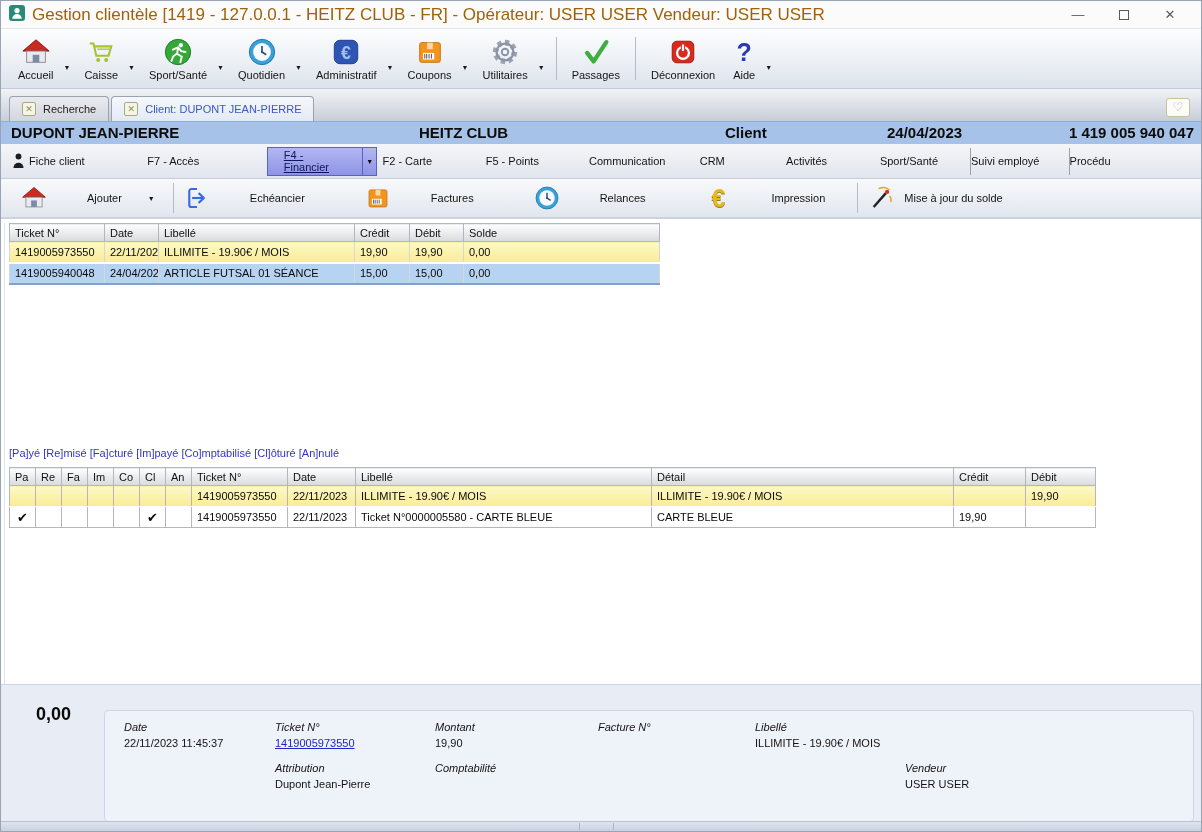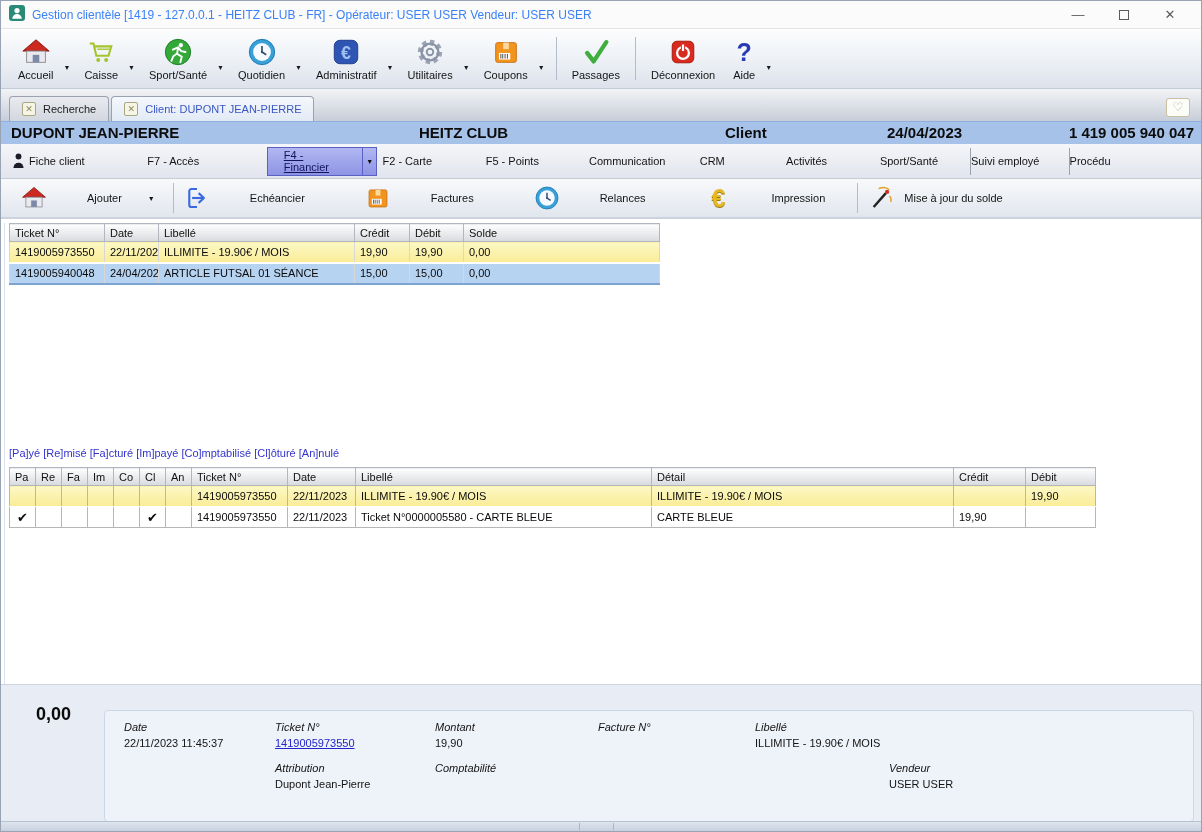--- a/index.html
+++ b/index.html
@@ -2,21 +2,21 @@
 <html><head>
 <meta charset="utf-8">
 <style>
   * { box-sizing: border-box; margin: 0; padding: 0; }
   html,body { width:1202px; height:832px; overflow:hidden; }
   body { font-family:"Liberation Sans", sans-serif; background:#fff; }
   .window { position:relative; width:1202px; height:832px; background:#fff; border:1px solid #98a4b4; overflow:hidden; }
 
   
   .titlebar { position:absolute; top:0; left:0; right:0; height:28px; background:#fbfbfb; border-bottom:1px solid #e4e4e4; display:flex; align-items:center; padding:0 8px; gap:7px; }
-  .titlebar .title { font-size:12px; color:#3b82f6; flex:1; white-space:nowrap; overflow:hidden; }
+  .titlebar .title { font-size:17px; color:#a16207; flex:1; white-space:nowrap; overflow:hidden; }
   .win-controls { display:flex; align-items:center; gap:0; }
   .win-btn { width:46px; height:27px; display:flex; align-items:center; justify-content:center; color:#5a5a5a; font-size:13px; }
   .max-box { width:10px; height:10px; border:1px solid #5a5a5a; display:inline-block; }
 
   
   .toolbar { position:absolute; top:28px; left:0; right:0; height:60px; background:linear-gradient(#fcfdfe,#ecf0f5 55%,#dde3ec); border-bottom:1px solid #c2cad6; display:flex; align-items:stretch; padding:0 8px; }
   .tb-group { display:flex; align-items:stretch; }
   .tb-item { display:flex; flex-direction:column; align-items:center; justify-content:center; padding:3px 9px 4px; cursor:default; }
   .tb-icon { height:33px; display:flex; align-items:center; justify-content:center; }
   .tb-label { font-size:11px; color:#141414; margin-top:1px; white-space:nowrap; }
@@ -77,21 +77,21 @@
   .edge-line { position:absolute; left:3px; top:4px; bottom:0; width:1px; background:#dde3ea; }
 
   
   .footer { position:absolute; top:683px; left:0; right:0; height:139px; background:#e8edf5; border-top:1px solid #ccd5e2; }
   .balance { position:absolute; left:35px; top:19px; font-size:18px; font-weight:bold; color:#0a0a0a; }
   .detail-panel { position:absolute; left:103px; top:25px; width:1090px; height:112px; background:#eef2f9; border:1px solid #ccd8e8; border-radius:4px; }
   .fcol { position:absolute; font-size:11px; color:#141414; }
   .fcol .f-lbl { font-style:italic; display:block; }
   .fcol .f-val { display:block; margin-top:4px; white-space:nowrap; }
   .r1 { top:10px; } .r2 { top:51px; }
-  .c1 { left:19px; } .c2 { left:170px; } .c3 { left:330px; } .c4 { left:487px;margin-left:6px; } .c5 { left:650px; } .c6 { left:784px; }
+  .c1 { left:19px; } .c2 { left:170px; } .c3 { left:330px; } .c4 { left:487px;margin-left:6px; } .c5 { left:650px; } .c6 { left:800px; }
   .link { color:#2424cc; text-decoration:underline; }
 
   .statusbar { position:absolute; left:0; right:0; bottom:0; height:10px; background:linear-gradient(#dfe5ee,#c7d1df); border-top:1px solid #b6c1d1; }
   .sb-div { position:absolute; top:1px; bottom:1px; width:1px; background:#aab6c6; }
 </style>
 </head>
 <body>
 
 <div class="window">
 
@@ -175,45 +175,45 @@
             </svg>
           </span>
         <span class="tb-label">Administratif</span>
       </div>
       <span class="tb-drop">▼</span>
     </div>
     <div class="tb-group">
       <div class="tb-item">
         <span class="tb-icon">
             <svg width="30" height="30" viewBox="0 0 32 32">
-              <circle cx="16" cy="16" r="10" fill="none" stroke="#9aa4b4" stroke-width="6" stroke-dasharray="4.2 3.6"></circle>
-              <circle cx="16" cy="16" r="9" fill="none" stroke="#8a94a6" stroke-width="2.5"></circle>
-              <circle cx="16" cy="16" r="3.5" fill="none" stroke="#8a94a6" stroke-width="2"></circle>
-            </svg>
-          </span>
-        <span class="tb-label">Utilitaires</span>
-      </div>
-      <span class="tb-drop">▼</span>
-    </div>
-    <div class="tb-group">
-      <div class="tb-item">
-        <span class="tb-icon">
-            <svg width="30" height="30" viewBox="0 0 32 32">
               <rect x="5" y="6" width="22" height="21" rx="2" fill="#f2951e" stroke="#c87010"></rect>
               <rect x="13" y="6" width="6" height="7" fill="#fbd9a0"></rect>
               <rect x="8.5" y="17" width="12" height="7" fill="#fff"></rect>
               <g stroke="#444" stroke-width="1">
                 <line x1="10.5" y1="18" x2="10.5" y2="23"></line>
                 <line x1="12.5" y1="18" x2="12.5" y2="23"></line>
                 <line x1="15" y1="18" x2="15" y2="23"></line>
                 <line x1="17.5" y1="18" x2="17.5" y2="23"></line>
               </g>
             </svg>
           </span>
         <span class="tb-label">Coupons</span>
+      </div>
+      <span class="tb-drop">▼</span>
+    </div>
+    <div class="tb-group">
+      <div class="tb-item">
+        <span class="tb-icon">
+            <svg width="30" height="30" viewBox="0 0 32 32">
+              <circle cx="16" cy="16" r="10" fill="none" stroke="#9aa4b4" stroke-width="6" stroke-dasharray="4.2 3.6"></circle>
+              <circle cx="16" cy="16" r="9" fill="none" stroke="#8a94a6" stroke-width="2.5"></circle>
+              <circle cx="16" cy="16" r="3.5" fill="none" stroke="#8a94a6" stroke-width="2"></circle>
+            </svg>
+          </span>
+        <span class="tb-label">Utilitaires</span>
       </div>
       <span class="tb-drop">▼</span>
     </div>
     <span class="tb-sep"></span>
     <div class="tb-group">
       <div class="tb-item">
         <span class="tb-icon">
             <svg width="30" height="30" viewBox="0 0 32 32">
               <path d="M6.5 17 l7 9 L27 5.5" stroke="#3fae3f" stroke-width="4.6" fill="none" stroke-linecap="round" stroke-linejoin="round"></path>
             </svg>

